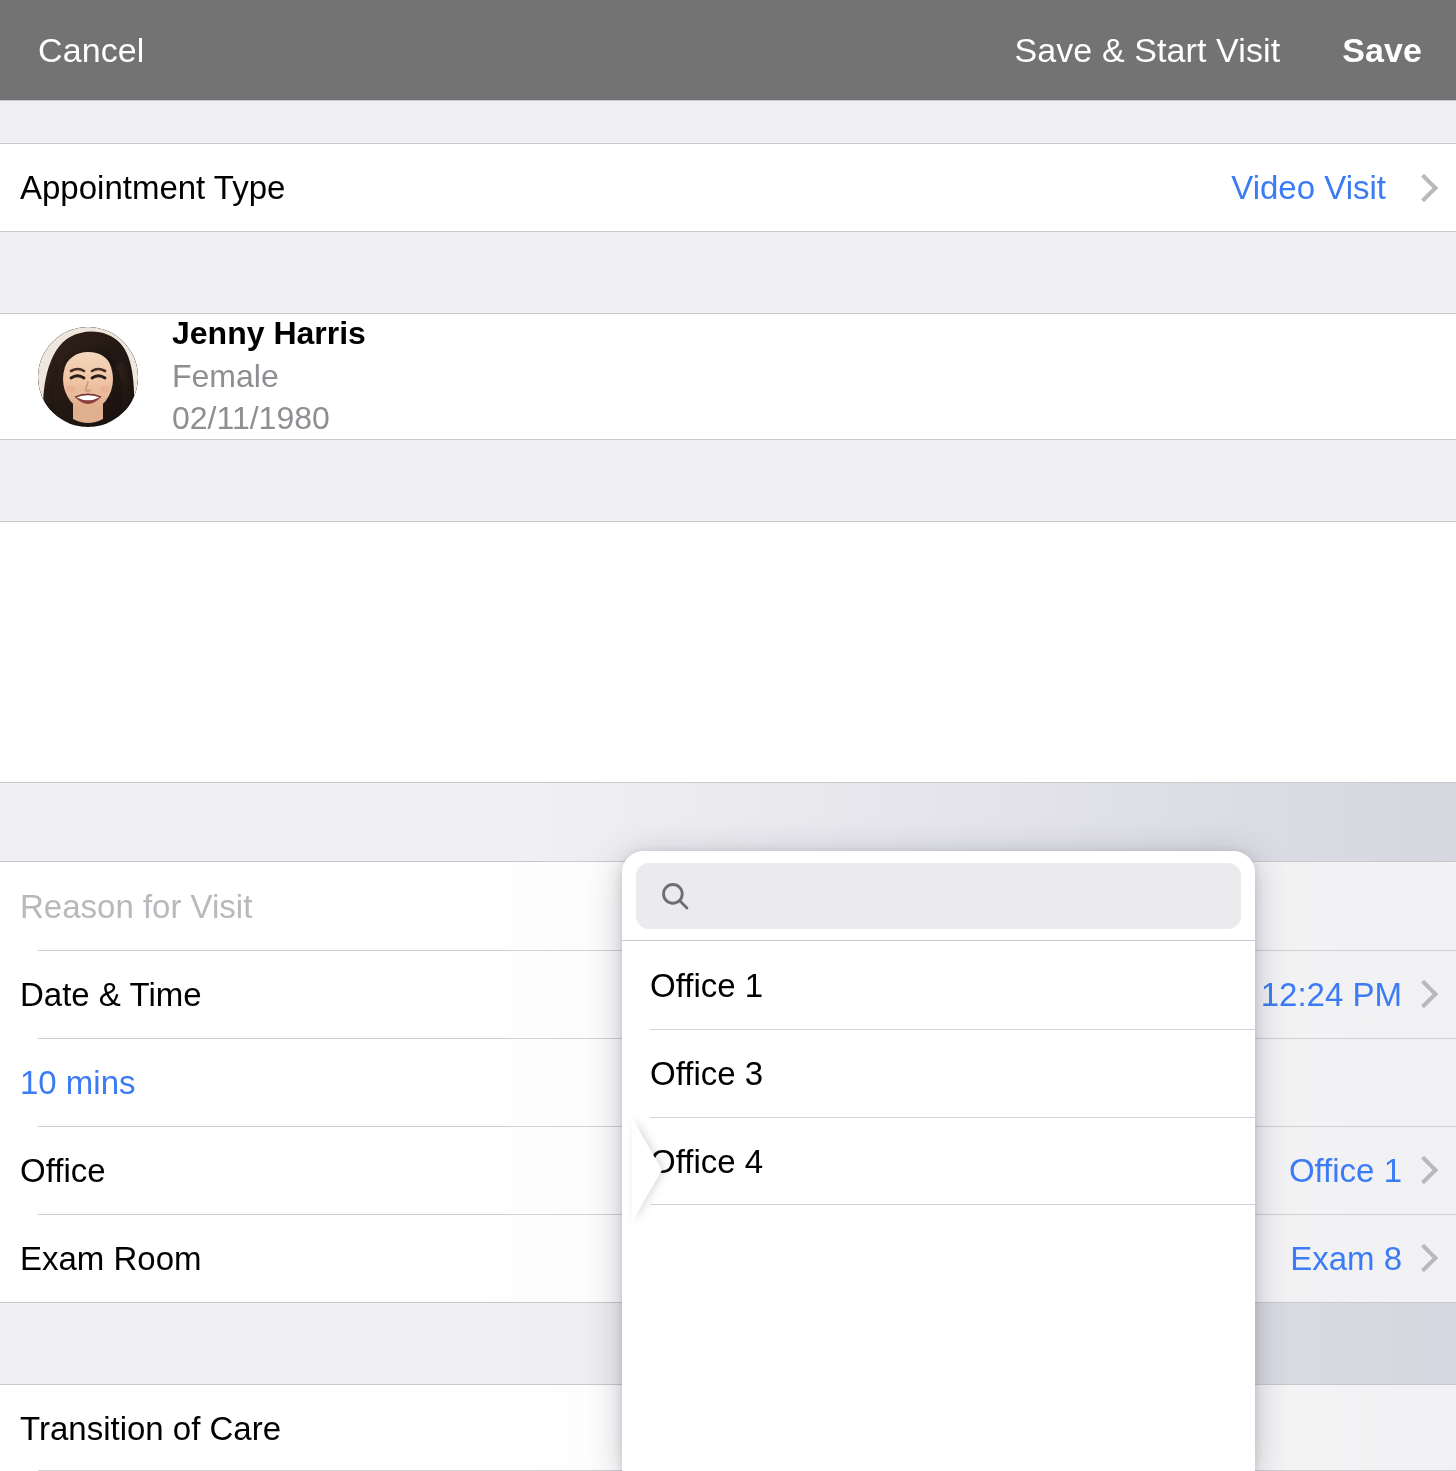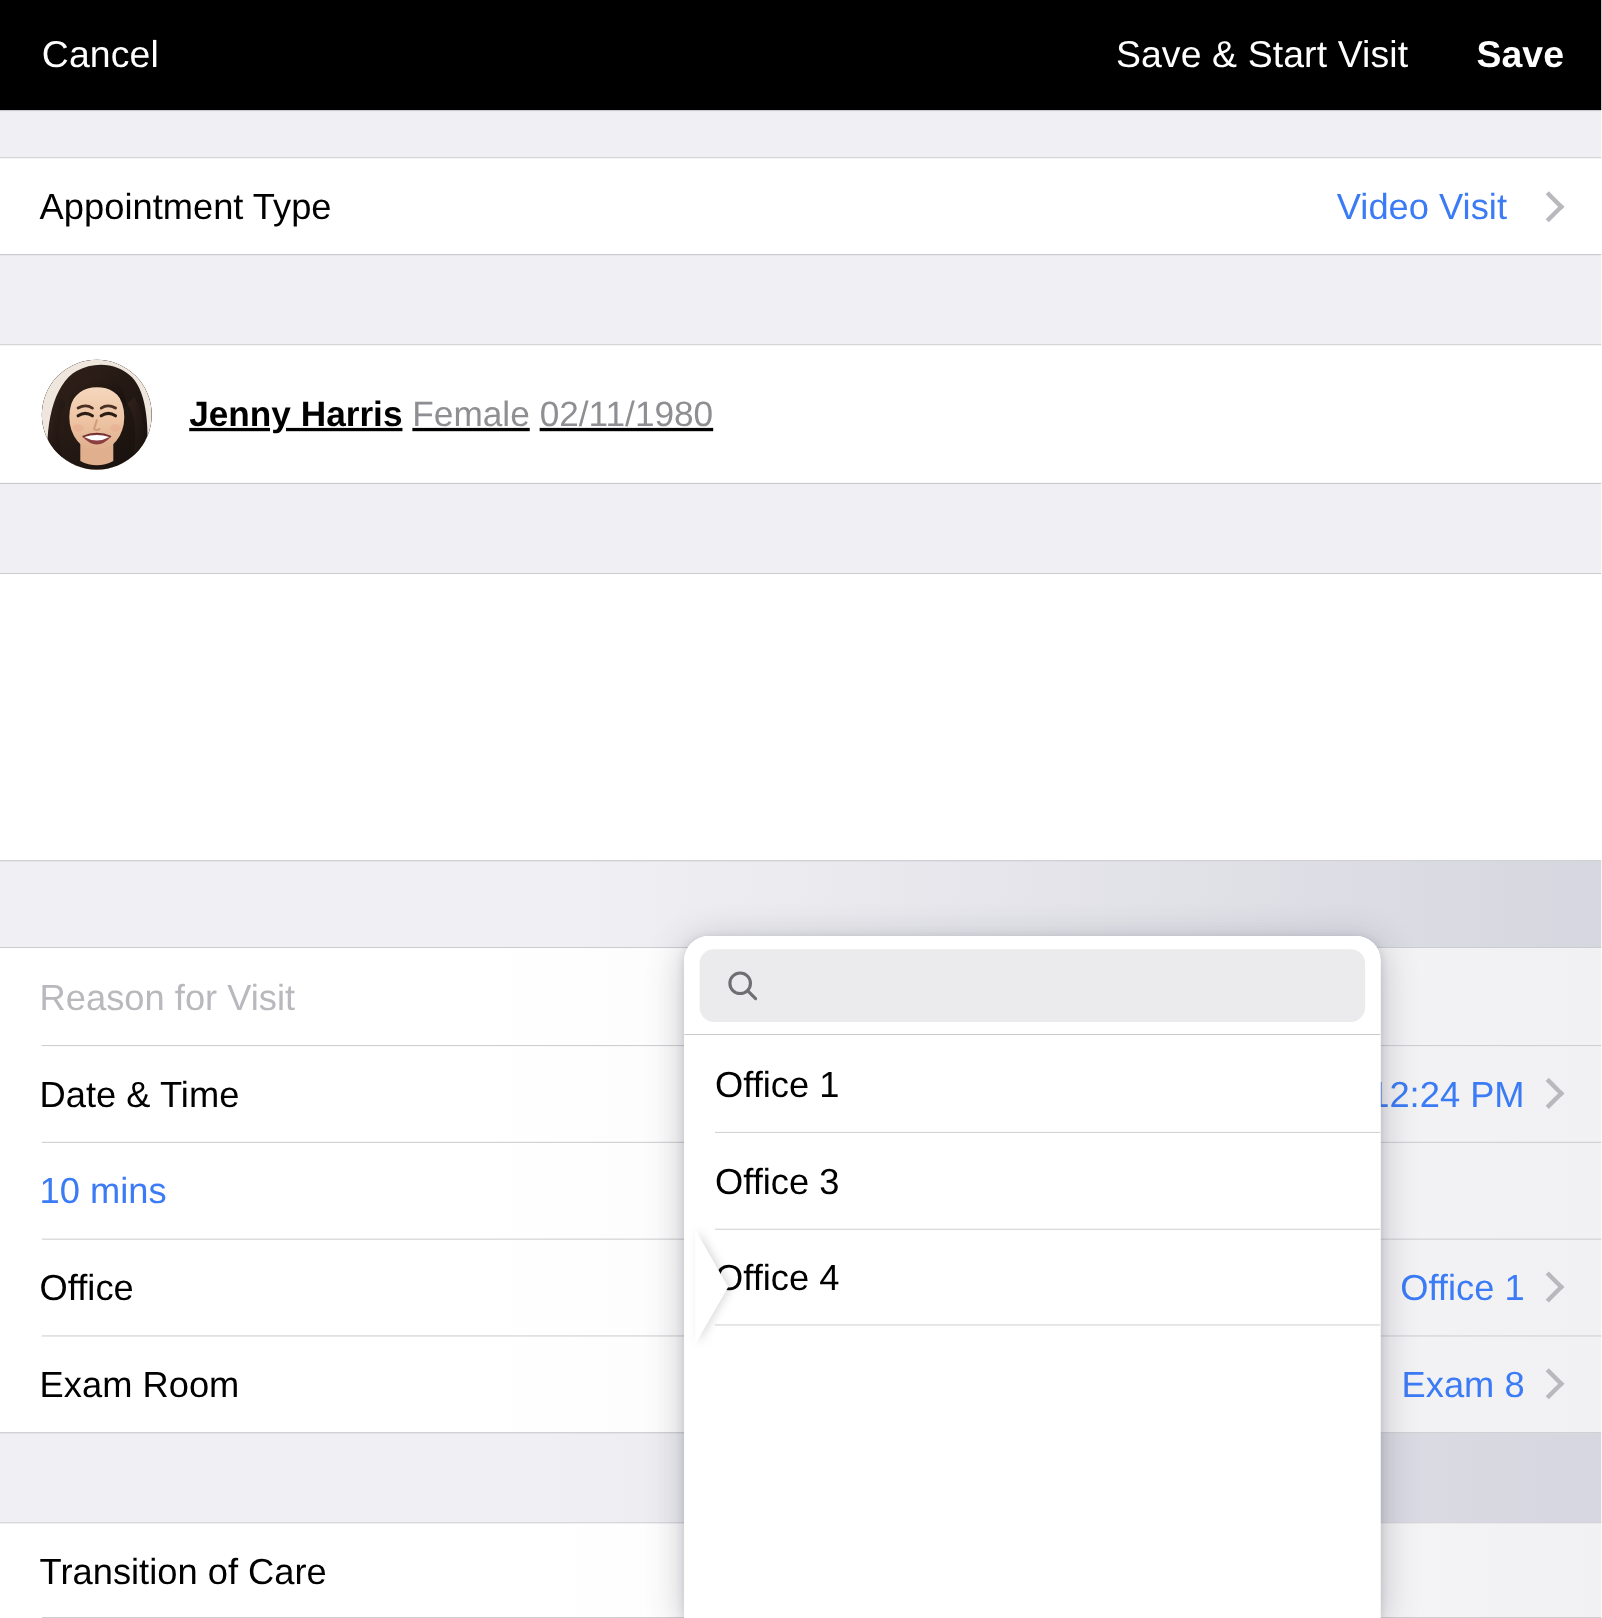--- a/index.html
+++ b/index.html
@@ -9,21 +9,21 @@
     font-family:"Liberation Sans", sans-serif;
     background:#ffffff;
     overflow:hidden;
     -webkit-font-smoothing:antialiased;
   }
   .screen { position:relative; width:1456px; height:1471px; overflow:hidden; background:#fff; }
 
   
   .navbar {
     position:absolute; left:0; top:0; width:1456px; height:100px;
-    background:#000000;
+    background:#737373;
     display:flex; align-items:center;
   }
   .nav-left { position:absolute; left:38px; top:50%; transform:translateY(-50%); }
   .nav-right { position:absolute; right:34px; top:50%; transform:translateY(-50%);
                display:flex; align-items:center; gap:62px; }
   .nav-btn {
     color:#ffffff; font-size:34px; letter-spacing:0.1px; line-height:1;
     background:none; border:none; cursor:pointer; white-space:nowrap;
     font-family:"Liberation Sans", sans-serif;
   }
@@ -32,21 +32,21 @@
   
   .gap {
     background:#f0f0f4;
     border-top:1px solid #c8c8cd;
     border-bottom:1px solid #c8c8cd;
     width:100%;
   }
   .sec { background:#ffffff; width:100%; }
   .row {
     position:relative; display:flex; align-items:center;
-    padding:0 36px; width:100%;
+    padding:0 20px; width:100%;
     background:transparent;
   }
   .row + .row::before {
     content:""; position:absolute; left:38px; right:0; top:0;
     height:1px; background:#cfcfd2;
   }
   .lbl { font-size:33px; color:#000000; line-height:1; white-space:nowrap; }
   .lbl.placeholder { color:#b8b8bd; }
   .lbl.accent { color:#3b7bf5; }
   .rowright {
@@ -69,21 +69,21 @@
   #gap-2 { position:absolute; left:0; top:231px; height:83px; }
 
   #sec-patient { position:absolute; left:0; top:314px; height:125px; }
   .patient-row { display:flex; align-items:center; height:125px; padding:0 38px; }
   .avatar {
     width:100px; height:100px; border-radius:50%;
     margin-right:34px; overflow:hidden; flex:none;
     background:#2a1a12; position:relative;
   }
   .avatar svg { display:block; width:100px; height:100px; }
-  .pinfo { display:flex; flex-direction:row; justify-content:center; gap:9px;text-decoration:underline; }
+  .pinfo { display:flex; flex-direction:column; justify-content:center; gap:9px; }
   .pname { font-size:32px; font-weight:bold; color:#000; line-height:1.05; }
   .pmeta { font-size:32px; color:#8e8e93; line-height:1.05; }
 
   #gap-3 { position:absolute; left:0; top:439px; height:83px; }
 
   #sec-providers { position:absolute; left:0; top:522px; height:260px; }
   #sec-providers .row { height:86.6px; }
 
   
   #gap-4 {

